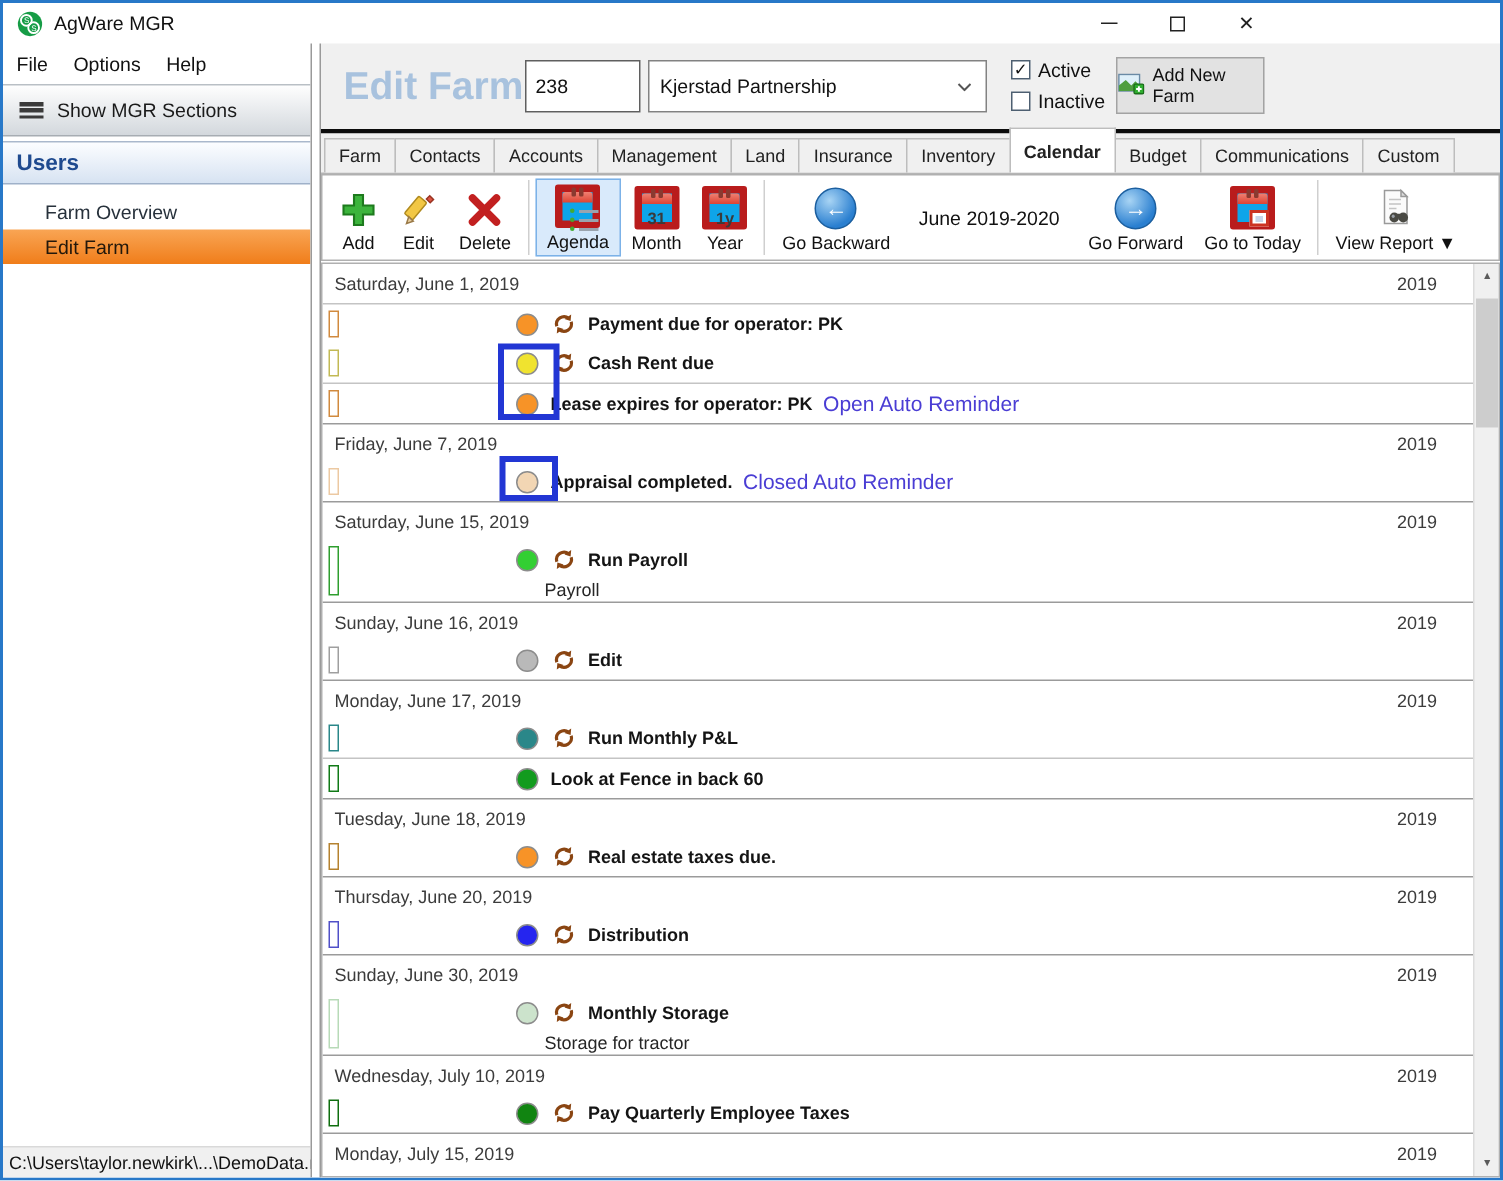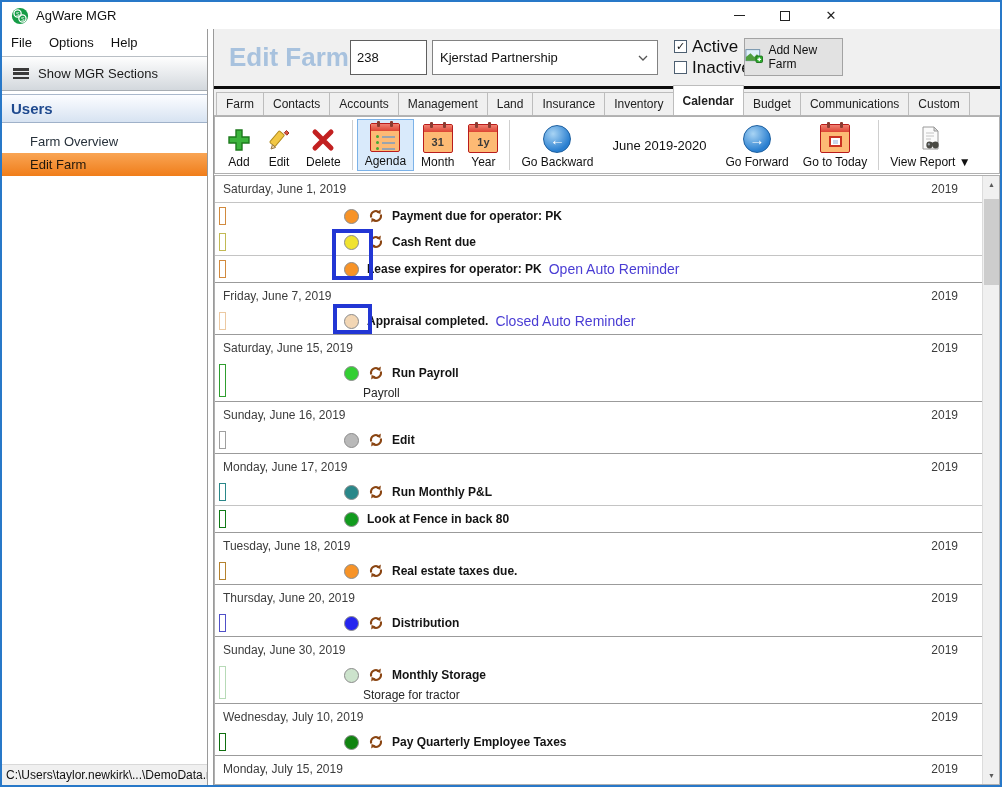--- a/index.html
+++ b/index.html
@@ -39,39 +39,39 @@
   .right-panel { position:absolute; left:212px; top:27px; width:786px; height:756px; background:#fff; }
   .band { position:absolute; left:0; top:0; width:786px; height:57px; background:#f0f0f0; }
   .band-title { position:absolute; left:15px; top:13px; font-size:26px; font-weight:bold; color:#a8c2de; }
   .farm-id-input { position:absolute; left:136px; top:11px; width:77px; height:35px; border:1px solid #5f5f5f; font-family:"Liberation Sans",sans-serif; font-size:13px; padding-left:6px; color:#111; background:#fff; }
   .farm-combo { position:absolute; left:218px; top:11px; width:226px; height:35px; border:1px solid #828282; background:#fff; display:flex; align-items:center; }
   .farm-combo .val { margin-left:7px; font-size:13px; color:#111; flex:1; }
   .farm-combo .chev { margin-right:9px; color:#555; }
   .cb-col { position:absolute; left:460px; top:7px; }
   .cb-row { display:flex; align-items:center; height:21px; }
   .cb-box { width:13px; height:13px; border:1px solid #4d5f71; background:#fff; display:inline-flex; align-items:center; justify-content:center; font-size:11px; color:#101010; }
-  .cb-label { margin-left:5px; font-size:17px; color:#111; }
+  .cb-label { margin-left:5px; font-size:13px; color:#111; }
   .addfarm-btn { position:absolute; left:530px; top:9px; width:99px; height:38px; background:#e2e2e2; border:1px solid #a3a3a3; display:flex; align-items:center; justify-content:center; gap:5px; }
   .addfarm-btn span { font-size:12px; color:#111; }
   .black-line { position:absolute; left:0; top:57px; width:786px; height:3px; background:#0c0c0c; }
 
   
   .tabstrip { position:absolute; left:0; top:60px; width:786px; height:27px; background:#f0f0f0; border-bottom:1px solid #b5b5b5; display:flex; align-items:flex-end; padding-left:2px; }
   .tab { height:23px; display:flex; align-items:center; padding:0 9px; font-size:12px; color:#222; border:1px solid #bdbdbd; border-bottom:none; background:#f0f0f0; margin-right:-1px; }
   .tab.active { background:#fff; font-weight:bold; height:30px; position:relative; z-index:2; }
 
   
   .toolbar { position:absolute; left:0; top:87px; width:786px; height:58px; background:#fff; border:1px solid #b0b0b0; display:flex; align-items:stretch; padding:2px 4px; }
   .tbtn { display:flex; flex-direction:column; align-items:center; justify-content:flex-end; padding:2px 7px; gap:2px; }
   .tbtn .lbl { font-size:12px; color:#111; white-space:nowrap; }
   .tbtn.selected { background:#d9eafb; border:1px solid #7cb2e8; }
   .tsep { width:1px; background:#cfcfcf; margin:1px 4px; }
   .range-label { align-self:center; font-size:13px; color:#111; margin:0 12px; white-space:nowrap; }
 
-  .cal-icon { width:30px; height:29px; border:1px solid #b91c1c; border-radius:2px; background:#fdba74; position:relative; overflow:visible; }
+  .cal-icon { width:30px; height:29px; border:5px solid #b91c1c; border-radius:2px; background:#0ea5e9; position:relative; overflow:visible; }
   .cal-icon .top { position:absolute; left:0; top:0; width:100%; height:7px; background:linear-gradient(#f08072,#dd4433); border-radius:2px 2px 0 0; }
   .cal-icon .ring { position:absolute; top:-3px; width:3px; height:6px; background:#8a3a30; border-radius:1px; }
   .cal-icon .r1 { left:6px; } .cal-icon .r2 { right:6px; }
   .cal-icon .body-txt { position:absolute; left:0; top:7px; width:100%; height:20px; display:flex; align-items:center; justify-content:center; font-size:11px; font-weight:bold; color:#3a3a3a; }
   .agenda-lines { position:absolute; left:5px; top:11px; }
   .agenda-lines .row { display:flex; align-items:center; margin-bottom:3px; }
   .agenda-lines .dot { width:3px; height:3px; border-radius:50%; background:#44aa33; margin-right:3px; }
   .agenda-lines .ln { width:13px; height:2px; background:#9aa4ae; }
   .today-sq { position:absolute; left:8px; top:11px; width:13px; height:11px; border:2px solid #cc3322; background:#fff; display:flex; align-items:center; justify-content:center; }
   .today-sq i { width:5px; height:4px; background:#c8d6ea; display:block; }
@@ -417,21 +417,21 @@
                   <path d="M3.2 14.4 3.6 10 7.7 11.4z" fill="#8a4512"></path>
                 </svg>
               </span>
               <span class="ev-title">Run Monthly P&amp;L</span>
             </div>
           </div>
           <div class="event-row sep">
             <span class="stripe" style="border-color: rgb(17, 122, 23);"></span>
             <div class="ev-line1">
               <span class="ev-dot" style="background: rgb(18, 155, 30);"></span>
-              <span class="ev-title">Look at Fence in back 80</span>
+              <span class="ev-title">Look at Fence in back 60</span>
             </div>
           </div>
           <div class="day-row">
             <span class="day-date">Tuesday, June 18, 2019</span>
             <span class="day-year">2019</span>
           </div>
           <div class="event-row">
             <span class="stripe" style="border-color: rgb(181, 130, 47);"></span>
             <div class="ev-line1">
               <span class="ev-dot" style="background: rgb(247, 147, 39);"></span>

